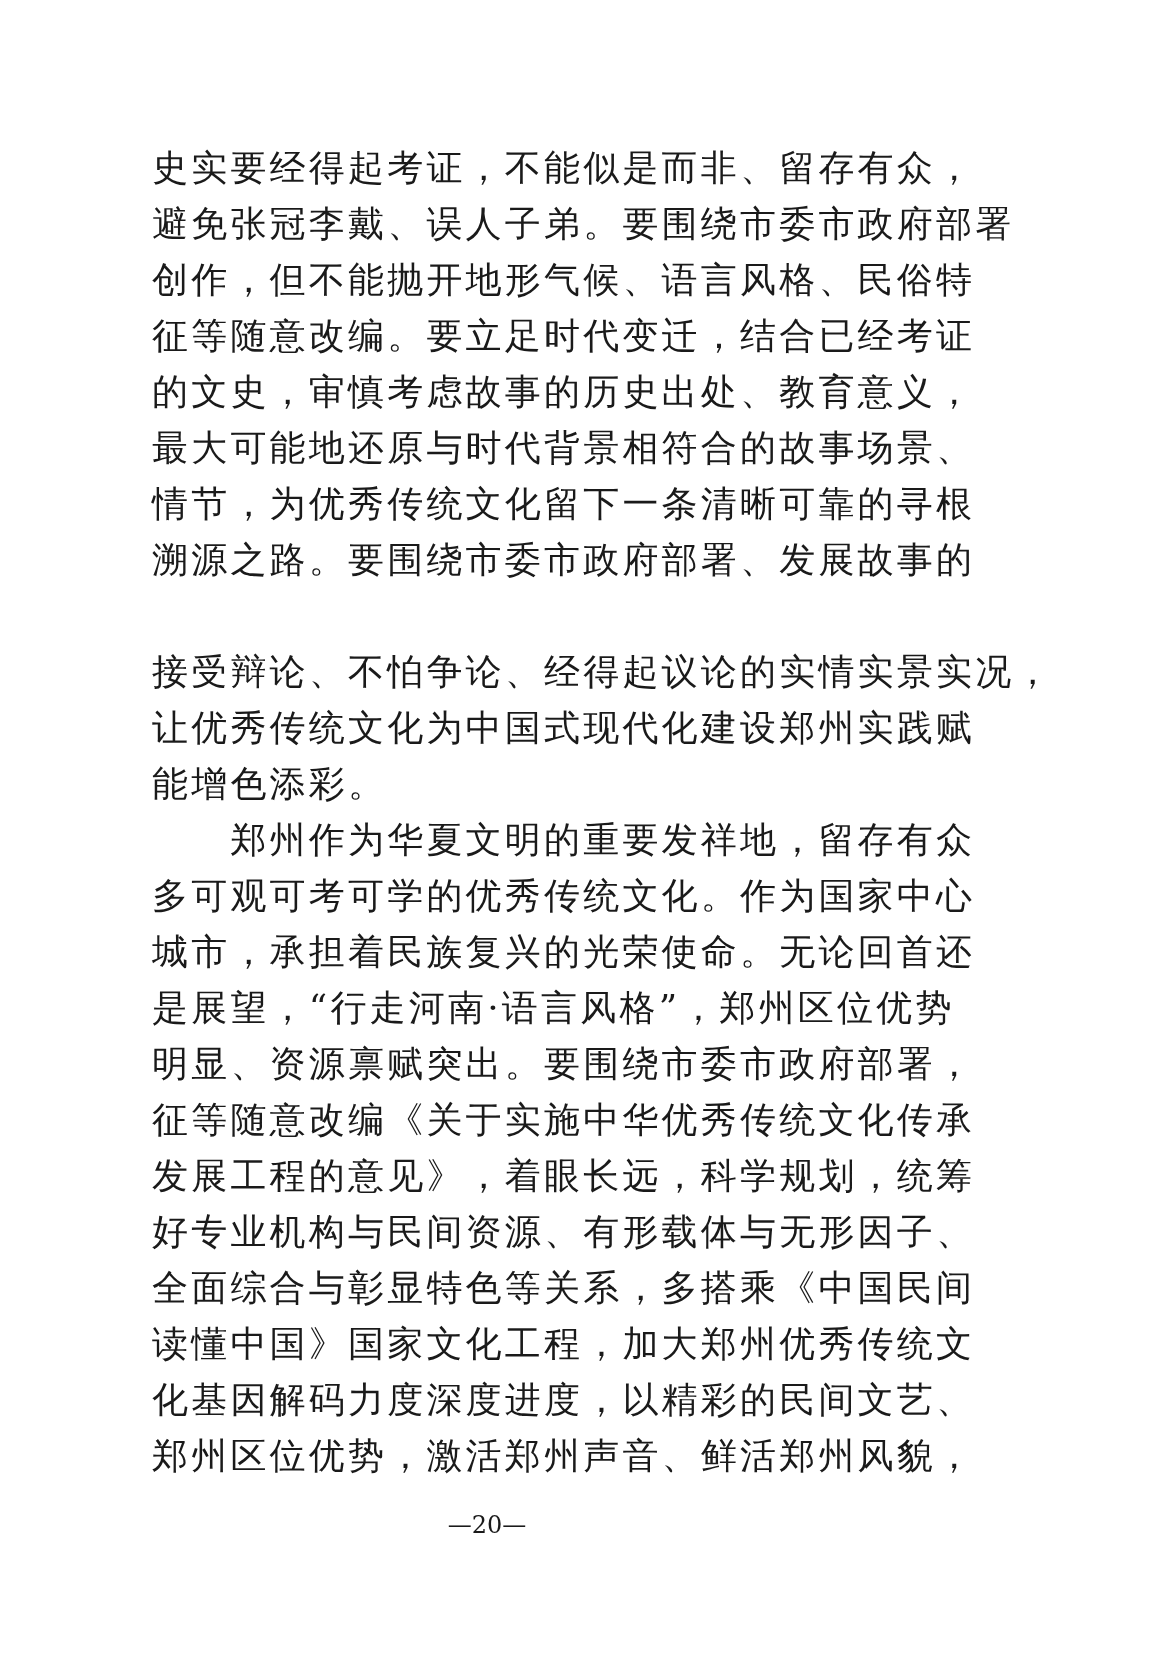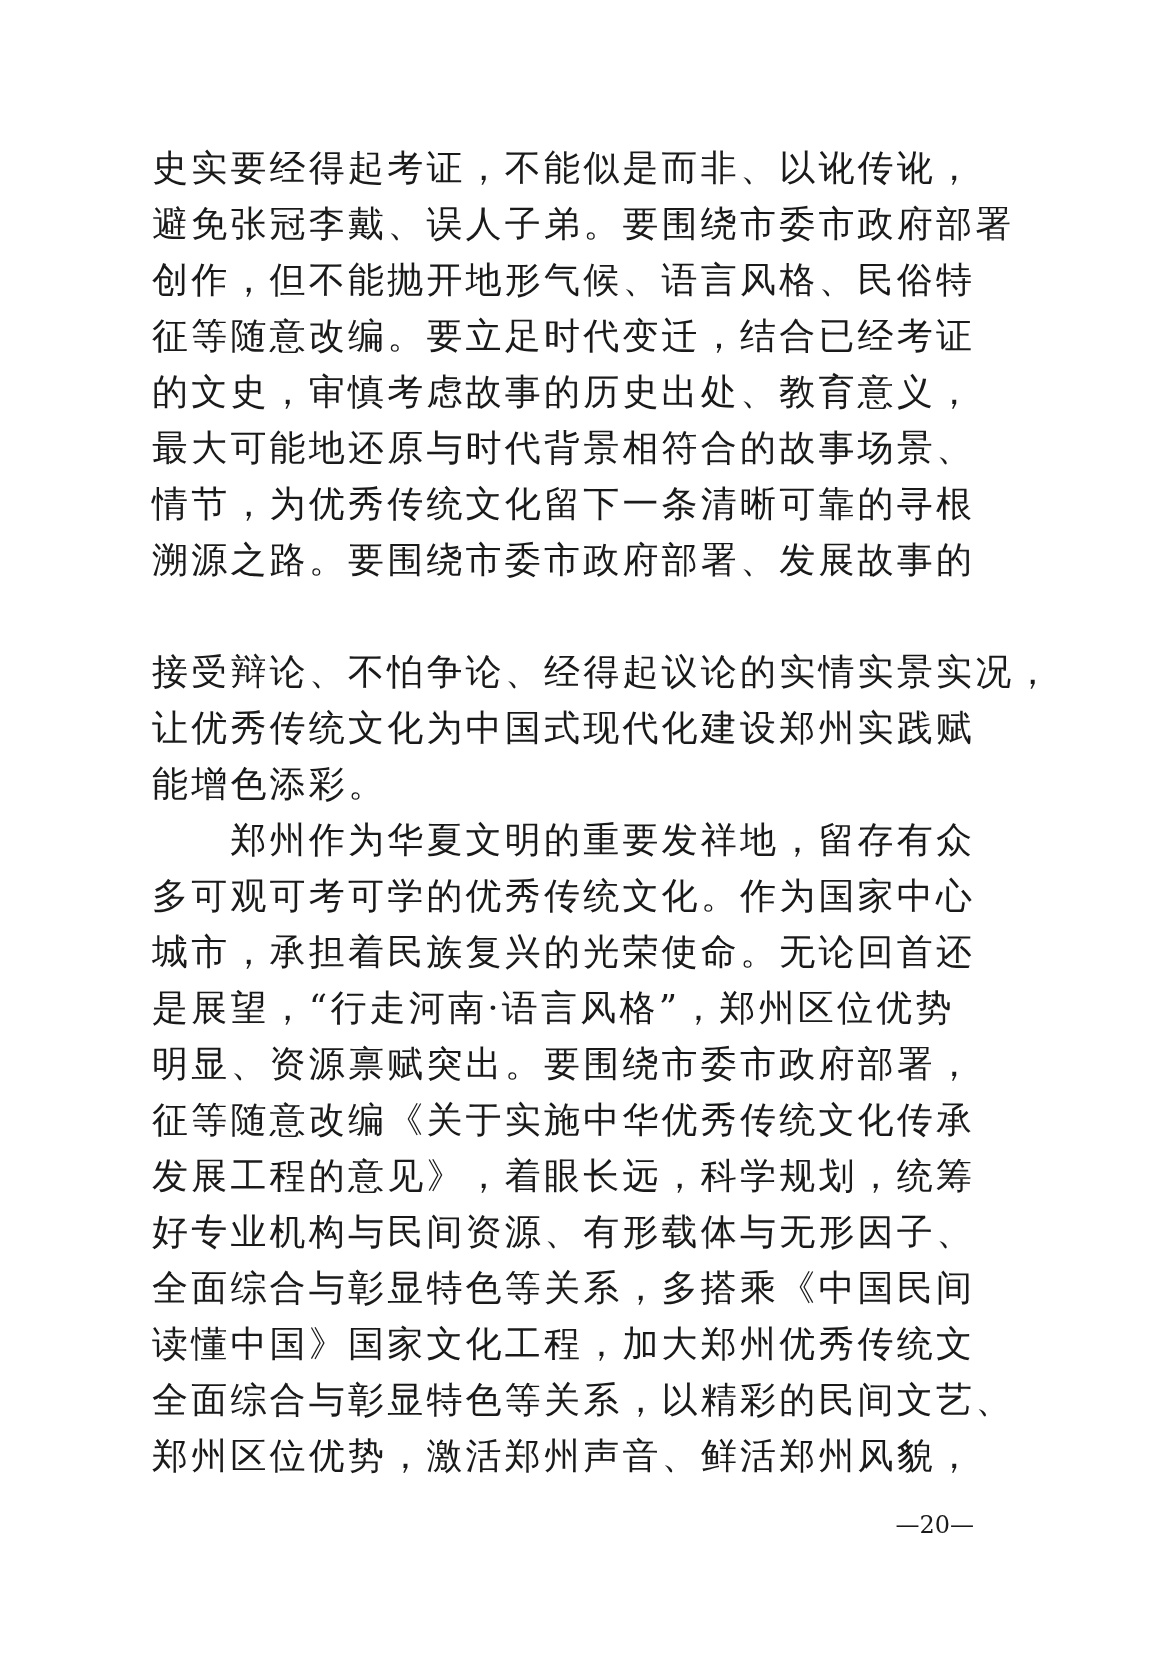--- a/index.html
+++ b/index.html
@@ -3,43 +3,43 @@
 <meta charset="utf-8">
 <style>
   html, body { margin: 0; padding: 0; background: #ffffff; }
   body { width: 1157px; height: 1654px; position: relative; overflow: hidden;
          font-family: "DejaVu Serif", "Liberation Serif", serif; color: #1a1a1a; }
   .page { position: absolute; left: 0; top: 0; width: 1157px; height: 1654px; }
   .line { position: absolute; left: 152px; width: 800px; height: 56px;
           font-size: 36px; line-height: 56px; white-space: nowrap;
           letter-spacing: 3.2px; }
   .page-number { position: absolute; left: 0; width: 974px; top: 1510px;
-                 text-align: right; font-size: 24px; line-height: 30px; }
+                 text-align: center; font-size: 24px; line-height: 30px; }
 </style>
 </head>
 <body>
 
 <div class="page">
-  <div class="line" style="top:140px">史实要经得起考证，不能似是而非、以讹传讹，</div>
+  <div class="line" style="top:140px">史实要经得起考证，不能似是而非、留存有众，</div>
   <div class="line" style="top:196px">避免张冠李戴、误人子弟。要围绕市委市政府部署</div>
   <div class="line" style="top:252px">创作，但不能抛开地形气候、语言风格、民俗特</div>
   <div class="line" style="top:308px">征等随意改编。要立足时代变迁，结合已经考证</div>
   <div class="line" style="top:364px">的文史，审慎考虑故事的历史出处、教育意义，</div>
   <div class="line" style="top:420px">最大可能地还原与时代背景相符合的故事场景、</div>
   <div class="line" style="top:476px">情节，为优秀传统文化留下一条清晰可靠的寻根</div>
   <div class="line" style="top:532px">溯源之路。要围绕市委市政府部署、发展故事的</div>
   <div class="line" style="top:644px">接受辩论、不怕争论、经得起议论的实情实景实况，</div>
   <div class="line" style="top:700px">让优秀传统文化为中国式现代化建设郑州实践赋</div>
   <div class="line" style="top:756px">能增色添彩。</div>
   <div class="line" style="top:812px">　　郑州作为华夏文明的重要发祥地，留存有众</div>
   <div class="line" style="top:868px">多可观可考可学的优秀传统文化。作为国家中心</div>
   <div class="line" style="top:924px">城市，承担着民族复兴的光荣使命。无论回首还</div>
   <div class="line" style="top:980px">是展望，“行走河南·语言风格”，郑州区位优势</div>
   <div class="line" style="top:1036px">明显、资源禀赋突出。要围绕市委市政府部署，</div>
   <div class="line" style="top:1092px">征等随意改编《关于实施中华优秀传统文化传承</div>
   <div class="line" style="top:1148px">发展工程的意见》，着眼长远，科学规划，统筹</div>
   <div class="line" style="top:1204px">好专业机构与民间资源、有形载体与无形因子、</div>
   <div class="line" style="top:1260px">全面综合与彰显特色等关系，多搭乘《中国民间</div>
   <div class="line" style="top:1316px">读懂中国》国家文化工程，加大郑州优秀传统文</div>
-  <div class="line" style="top:1372px">全面综合与彰显特色等关系，以精彩的民间文艺、</div>
+  <div class="line" style="top:1372px">化基因解码力度深度进度，以精彩的民间文艺、</div>
   <div class="line" style="top:1428px">郑州区位优势，激活郑州声音、鲜活郑州风貌，</div>
   <div class="page-number">—20—</div>
 </div>
 
 </body></html>

